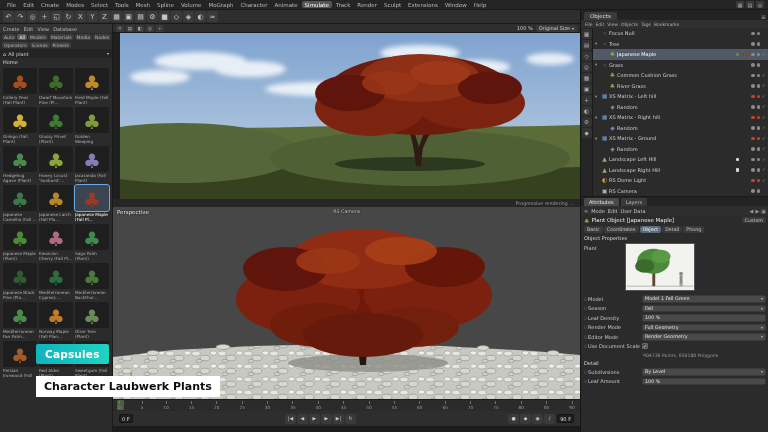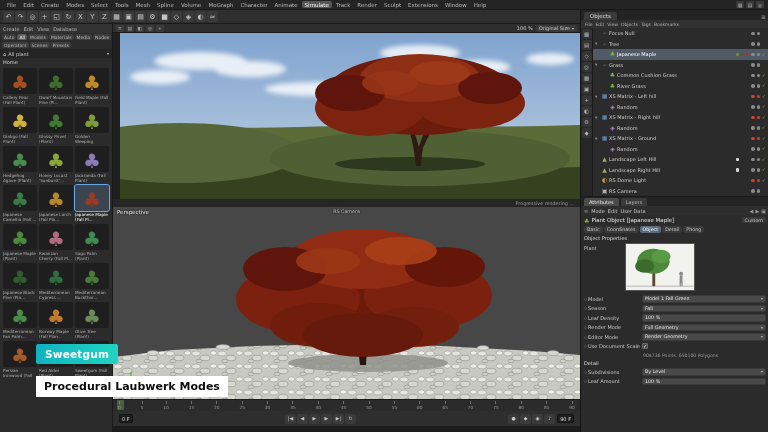--- a/index.html
+++ b/index.html
@@ -870,14 +870,14 @@
           <span class="aval" style="flex:1;">
             <span>100 %</span>
 
           </span>
         </span>
       </div>
       </div>
   </div>
 </div>
 
-<div id="badge">Sweetgum</div>
-<div id="banner">Procedural Laubwerk Modes</div>
+<div id="badge">Capsules</div>
+<div id="banner">Character Laubwerk Plants</div>
 
 </body></html>

